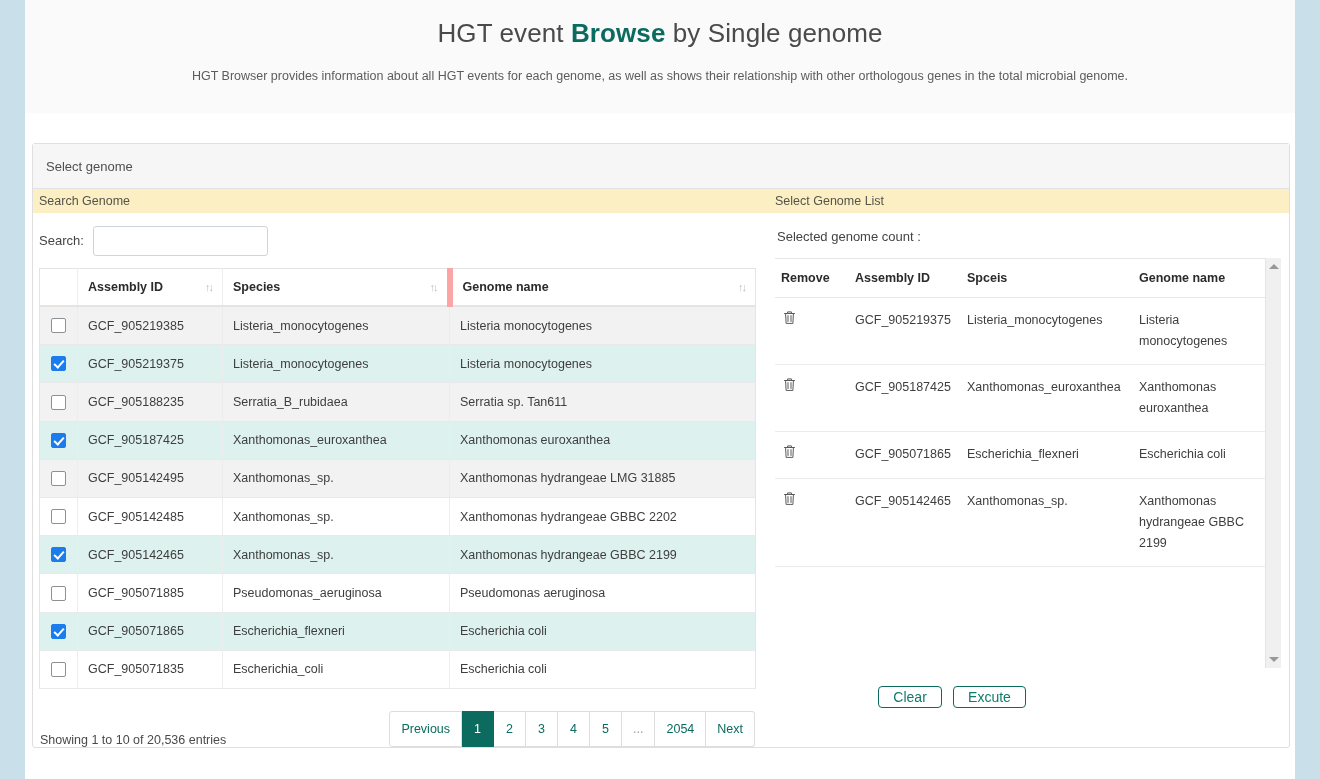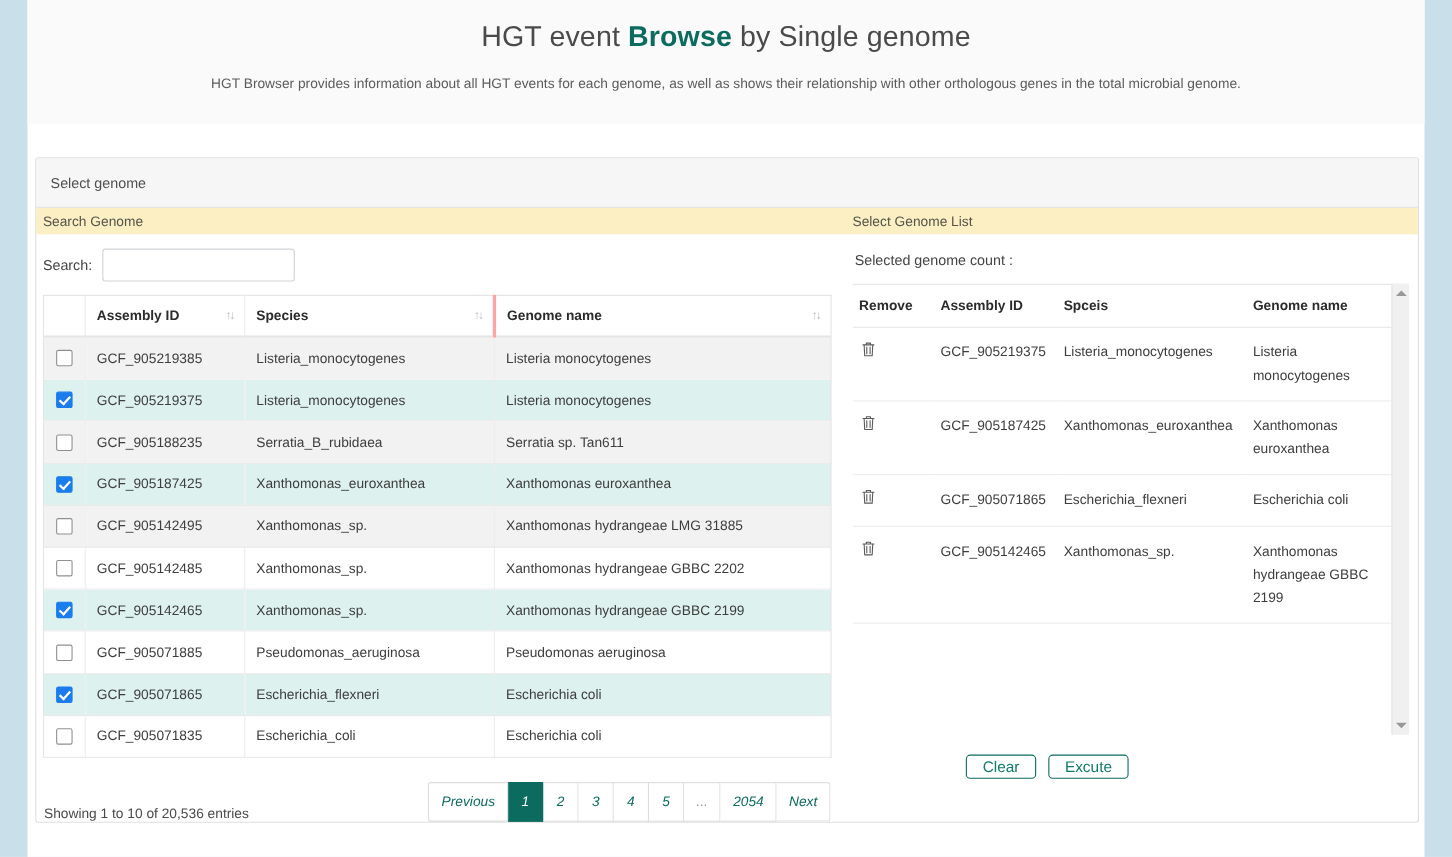--- a/index.html
+++ b/index.html
@@ -106,21 +106,21 @@
   table.gt th {
     font-size: 12.5px; font-weight: bold; color: #2b2b2b;
     text-align: left;
     padding: 11px 10px;
     border-bottom: 2px solid #e4e4e4;
     border-top: 1px solid #e4e4e4;
     vertical-align: middle;
   }
   table.gt th.c-chk { width: 38px; border-right: 1px solid #ededed; border-left: 1px solid #e4e4e4;}
   table.gt th.c-aid { width: 145px; border-right: 1px solid #ededed; }
-  table.gt th.c-spc { width: 227px; border-right: 3px solid #fca5a5; }
+  table.gt th.c-spc { width: 227px; border-right: 6px solid #fca5a5; }
   table.gt th.c-gen { border-right: 1px solid #e4e4e4; }
   .th-inner { display: flex; align-items: center; justify-content: space-between; }
   .sort-ic { color: #b9bec4; font-size: 11px; letter-spacing: -2px; padding-left: 6px; }
 
   table.gt td {
     font-size: 12.5px;
     color: #3e3e3e;
     padding: 11px 10px;
     border-bottom: 1px solid #e9e9e9;
     vertical-align: middle;
@@ -170,21 +170,20 @@
   .pg {
     min-width: 32px; height: 36px;
     border: 1px solid #dddddd;
     border-left: none;
     background: #fff;
     color: #0b6b5f;
     font-size: 12.5px;
     display: flex; align-items: center; justify-content: center;
     padding: 0 11px;
     cursor: pointer;
-    font-style: italic;
   }
   .pg:first-child { border-left: 1px solid #dddddd; border-radius: 3px 0 0 3px; }
   .pg:last-child  { border-radius: 0 3px 3px 0; }
   .pg.active { background: #0b6b5f; color: #fff; border-color: #0b6b5f; }
   .pg.dots { color: #9a9a9a; cursor: default; }
 
   
   .sel-count { font-size: 13px; color: #444; padding: 16px 0 14px 2px; }
 
   .right-wrap { position: relative; width: 100%; }

